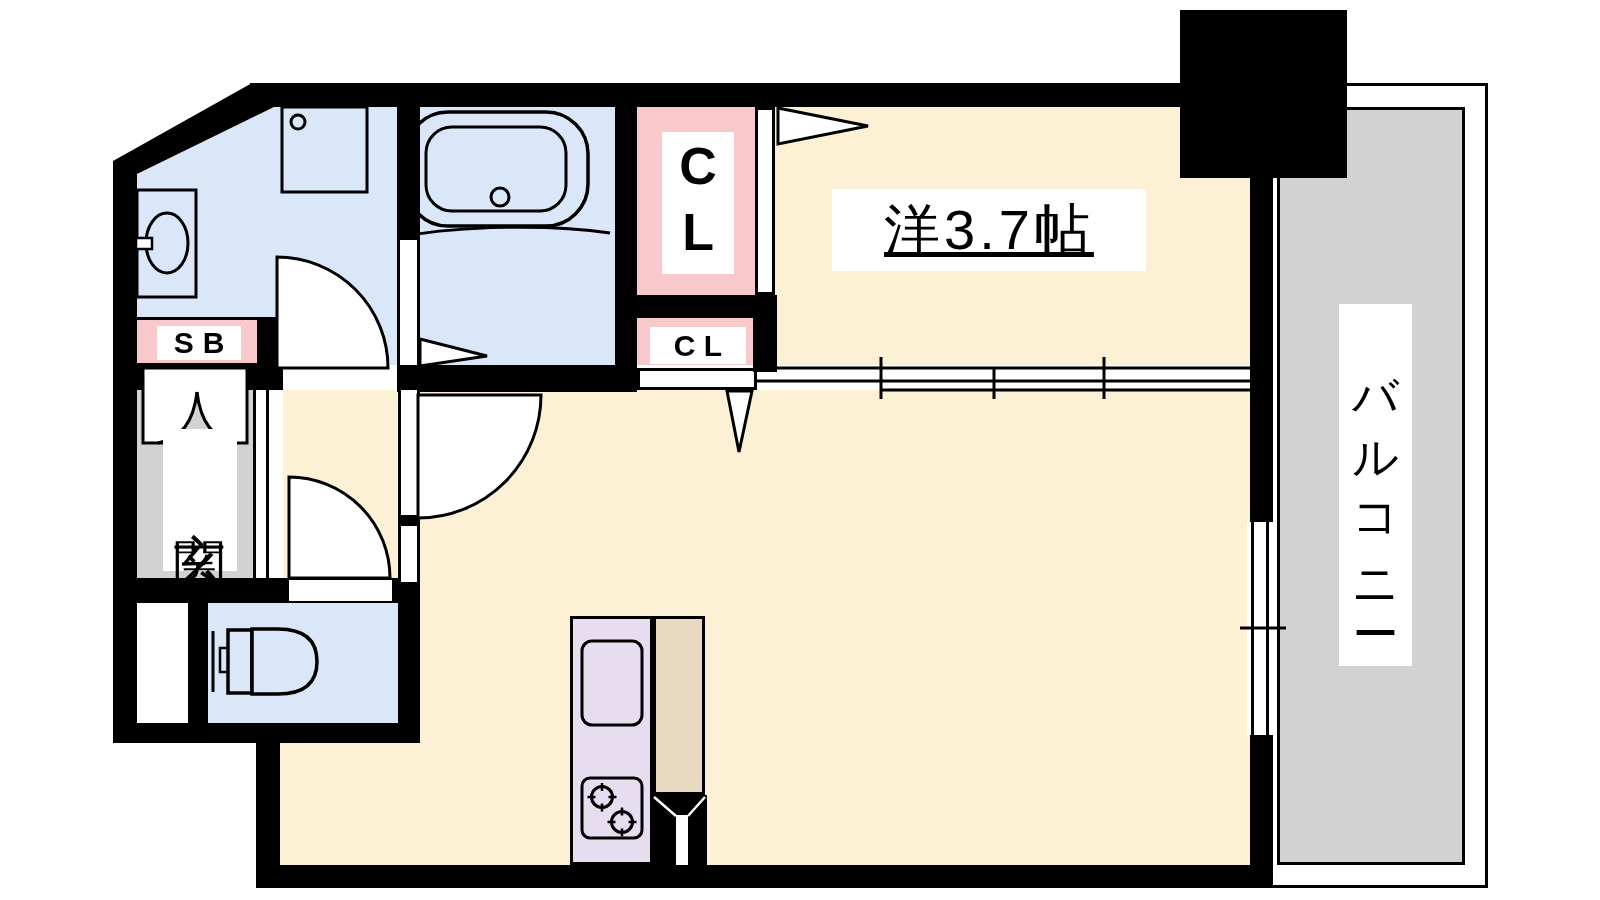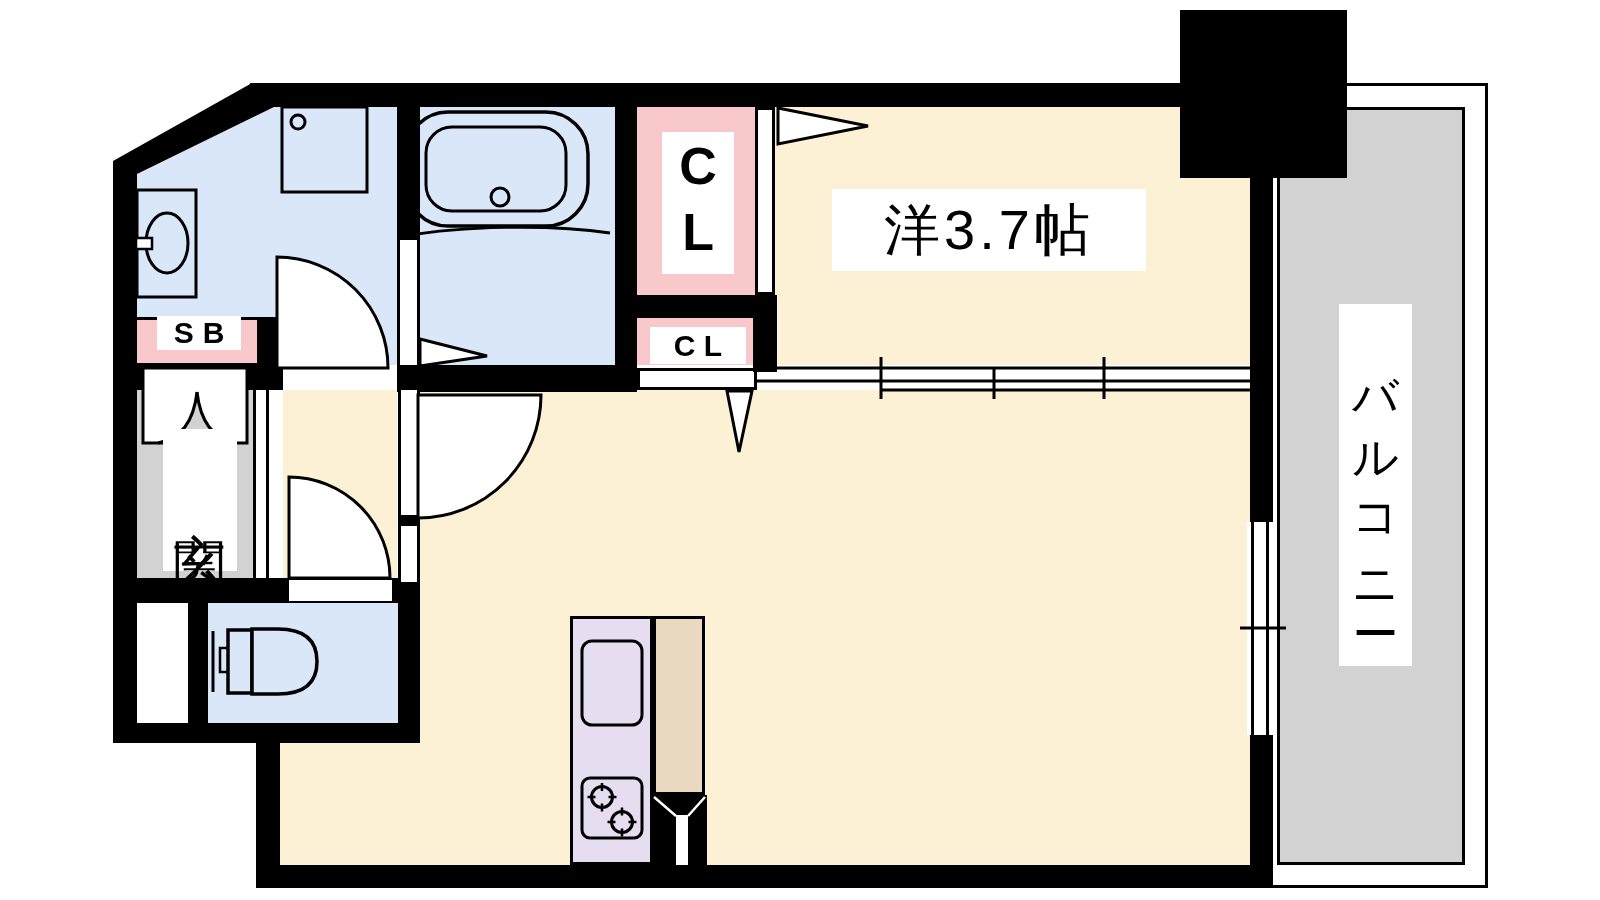--- a/index.html
+++ b/index.html
@@ -147,26 +147,26 @@
       <line x1="1104" y1="357" x2="1104" y2="399" stroke="#000" stroke-width="3"></line>
     </g>
 
     <g>
       <line x1="1252.5" y1="522" x2="1252.5" y2="735" stroke="#000" stroke-width="3"></line>
       <line x1="1267.5" y1="522" x2="1267.5" y2="735" stroke="#000" stroke-width="3"></line>
       <line x1="1240" y1="628" x2="1286" y2="628" stroke="#000" stroke-width="3"></line>
     </g>
   </svg>
 
-  <div class="lbl" style="left:157px;top:316px;width:84px;height:34px;font-size:30px;font-weight:700;letter-spacing:9px;padding-left:9px;"><span>SB</span></div>
+  <div class="lbl" style="left:157px;top:326px;width:84px;height:34px;font-size:30px;font-weight:700;letter-spacing:9px;padding-left:9px;"><span>SB</span></div>
 
   <div class="lbl vtext" style="left:662px;top:132px;width:72px;height:142px;font-size:52px;font-weight:700;letter-spacing:8px;"><span>CL</span></div>
 
   <div class="lbl" style="left:650px;top:327px;width:96px;height:37px;font-size:30px;font-weight:700;"><span>C L</span></div>
 
   <div class="lbl vtext" style="left:163px;top:429px;width:74px;height:142px;font-size:52px;letter-spacing:10px;"><span>玄関</span></div>
 
-  <div class="lbl" style="left:832px;top:189px;width:314px;height:82px;font-size:56px;letter-spacing:4px;"><span>洋3.7帖</span></div>
+  <div class="lbl" style="left:832px;top:189px;width:314px;height:82px;font-size:56px;letter-spacing:4px;text-decoration:underline;"><span>洋3.7帖</span></div>
 
 
   <div class="lbl vmixed" style="left:1339px;top:304px;width:73px;height:362px;font-size:46px;letter-spacing:14px;"><span>バルコニー</span></div>
 
 </div>
 
 </body></html>

